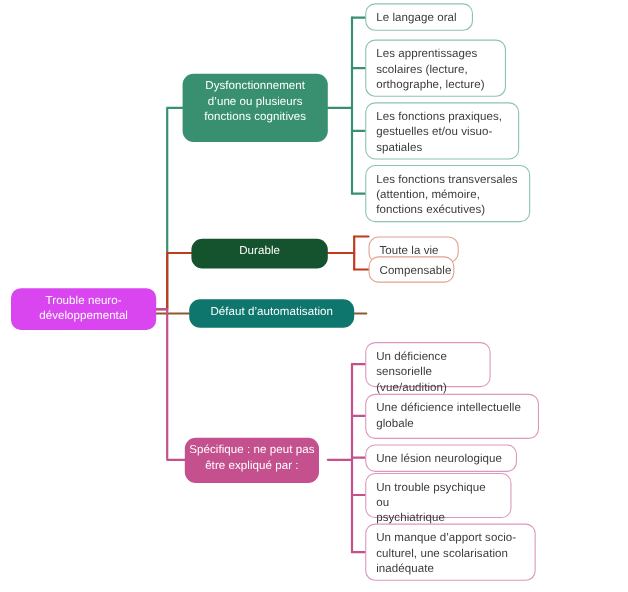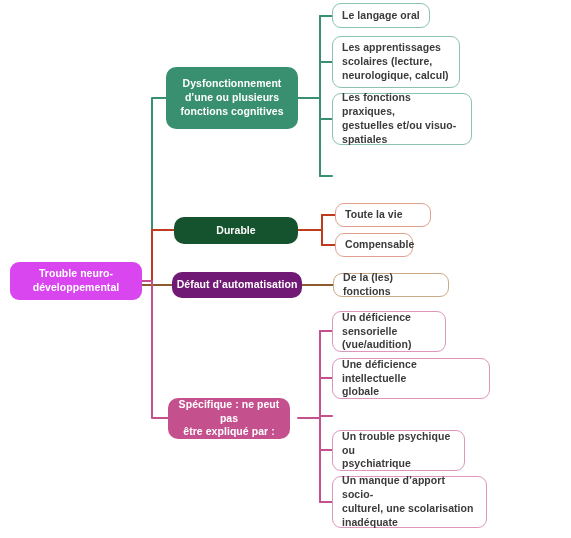--- a/index.html
+++ b/index.html
@@ -23,24 +23,23 @@
     left: 0;
     top: 0;
     width: 571px;
     height: 538px;
     pointer-events: none;
   }
   .node {
     position: absolute;
     box-sizing: border-box;
     display: flex;
-    align-items: center;
     border-radius: 9px;
     font-size: 10.5px;
-    font-weight: bold;
+    font-weight: normal;
     line-height: 1.32;
     letter-spacing: 0.05px;
     z-index: 3;
   }
   .node.filled {
     justify-content: center;
     text-align: center;
     color: #ffffff;
     padding: 5px 4px;
     border-radius: 10px;
@@ -63,31 +62,31 @@
   #n-root {
     left: 10px;  top: 262px;  width: 132px;  height: 38px;
     background: #d946ef;
     border-radius: 9px;
     font-size: 10.5px;
   }
 
   
   #n-b1 { left: 166px; top: 67px;  width: 132px; height: 62px; background: #389070; }
   #n-b2 { left: 174px; top: 217px; width: 124px; height: 27px; background: #14532d; }
-  #n-b3 { left: 172px; top: 272px; width: 130px; height: 26px; background: #701a75; }
+  #n-b3 { left: 172px; top: 272px; width: 150px; height: 26px; background: #0f766e; }
   #n-b4 { left: 168px; top: 398px; width: 122px; height: 41px; background: #c4508e; }
 
   
   #n-g1 { left: 332px; top: 3px;   width: 98px;  height: 25px;  border-color: #8cc3ad; }
   #n-g2 { left: 332px; top: 36px;  width: 128px; height: 52px;  border-color: #8cc3ad; }
   #n-g3 { left: 332px; top: 93px;  width: 140px; height: 52px;  border-color: #8cc3ad; }
   #n-g4 { left: 332px; top: 150px; width: 150px; height: 52px;  border-color: #8cc3ad; }
 
   
-  #n-r1 { left: 335px; top: 203px; width: 96px; height: 24px; border-color: #e2a18e; }
+  #n-r1 { left: 335px; top: 215px; width: 82px; height: 24px; border-color: #e2a18e; }
   #n-r2 { left: 335px; top: 233px; width: 78px; height: 24px; border-color: #e2a18e; }
 
   
   #n-t1 { left: 333px; top: 273px; width: 116px; height: 24px; border-color: #cbaa86; }
 
   
   #n-p1 { left: 332px; top: 311px; width: 114px; height: 41px; border-color: #dd97bd; }
   #n-p2 { left: 332px; top: 358px; width: 158px; height: 41px; border-color: #dd97bd; }
   #n-p3 { left: 332px; top: 404px; width: 138px; height: 25px; border-color: #dd97bd; }
   #n-p4 { left: 332px; top: 430px; width: 133px; height: 41px; border-color: #dd97bd; }
@@ -142,56 +141,61 @@
     <span class="txt">Dysfonctionnement
 d’une ou plusieurs
 fonctions cognitives</span>
   </div>
   <div class="node leaf" id="n-g1">
     <span class="txt">Le langage oral</span>
   </div>
   <div class="node leaf" id="n-g2">
     <span class="txt">Les apprentissages
 scolaires (lecture,
-neurologique, calcul)</span>
+orthographe, lecture)</span>
   </div>
   <div class="node leaf" id="n-g3">
     <span class="txt">Les fonctions praxiques,
 gestuelles et/ou visuo-
 spatiales</span>
   </div>
+  <div class="node leaf" id="n-g4">
+    <span class="txt">Les fonctions transversales
+(attention, mémoire,
+fonctions exécutives)</span>
+  </div>
 
   <div class="node filled" id="n-b2">
     <span class="txt">Durable</span>
   </div>
   <div class="node leaf" id="n-r1">
     <span class="txt">Toute la vie</span>
   </div>
   <div class="node leaf" id="n-r2">
     <span class="txt">Compensable</span>
   </div>
 
   <div class="node filled" id="n-b3">
     <span class="txt">Défaut d’automatisation</span>
-  </div>
-  <div class="node leaf" id="n-t1">
-    <span class="txt">De la (les) fonctions</span>
   </div>
 
   <div class="node filled" id="n-b4">
     <span class="txt">Spécifique : ne peut pas
 être expliqué par :</span>
   </div>
   <div class="node leaf" id="n-p1">
     <span class="txt">Un déficience sensorielle
 (vue/audition)</span>
   </div>
   <div class="node leaf" id="n-p2">
     <span class="txt">Une déficience intellectuelle
 globale</span>
+  </div>
+  <div class="node leaf" id="n-p3">
+    <span class="txt">Une lésion neurologique</span>
   </div>
   <div class="node leaf" id="n-p4">
     <span class="txt">Un trouble psychique ou
 psychiatrique</span>
   </div>
   <div class="node leaf" id="n-p5">
     <span class="txt">Un manque d’apport socio-
 culturel, une scolarisation
 inadéquate</span>
   </div>

